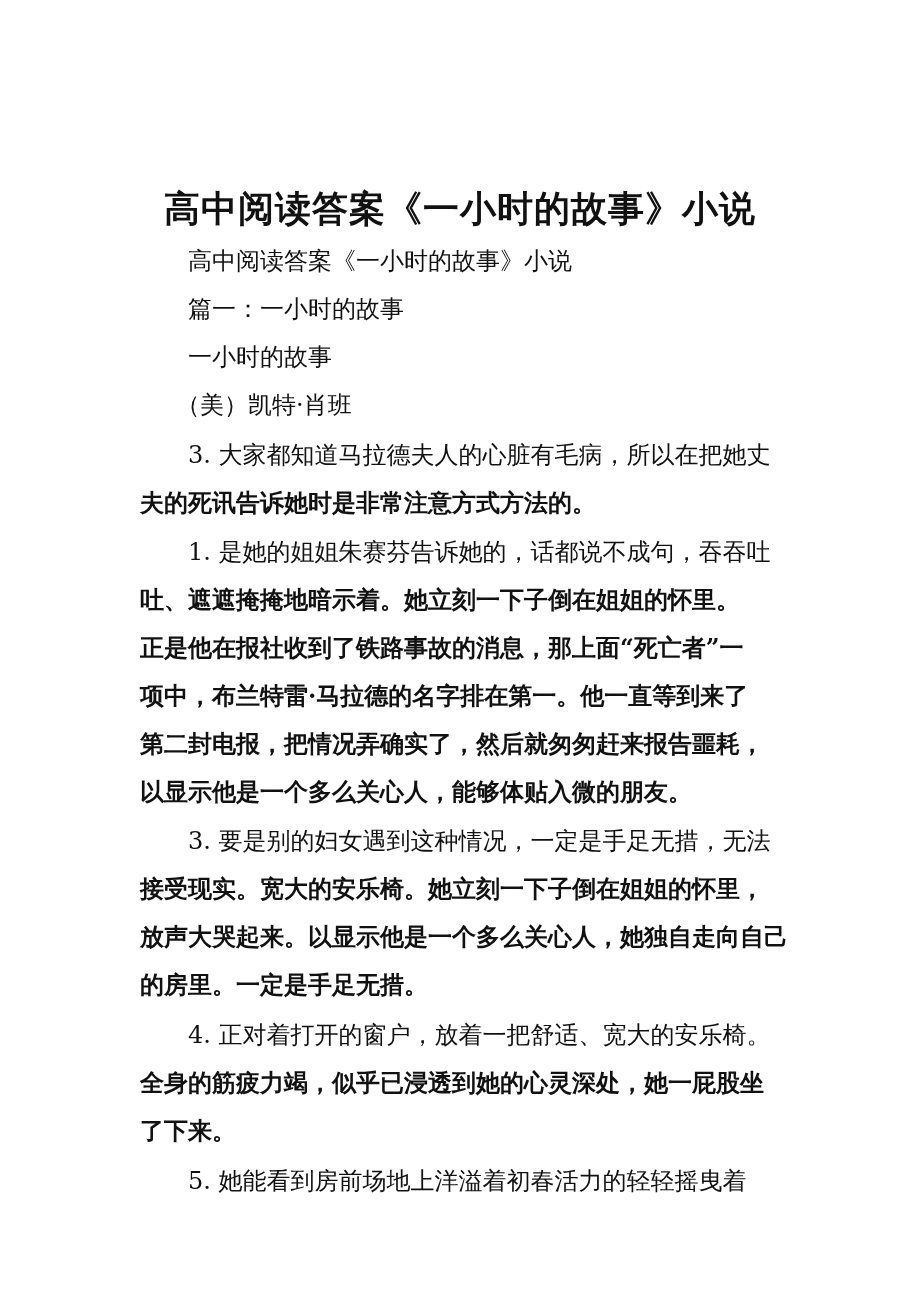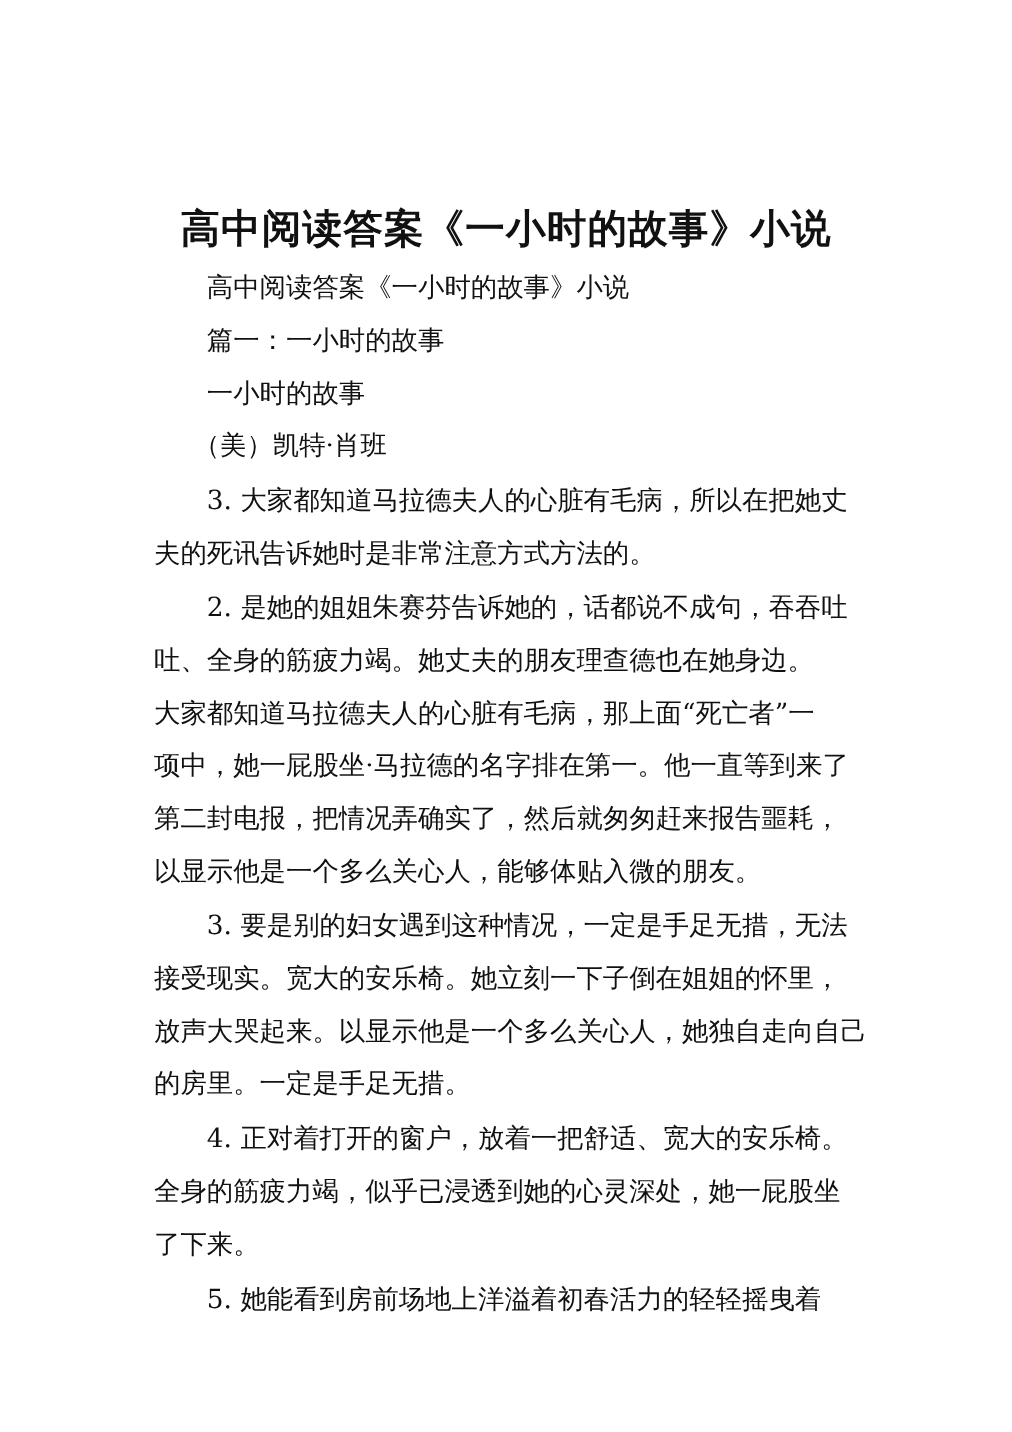--- a/index.html
+++ b/index.html
@@ -36,21 +36,21 @@
       white-space: nowrap;
     }
     .line {
       position: absolute;
       font-size: 24px;
       line-height: 34px;
       white-space: nowrap;
       color: #111111;
     }
     .indent { left: 188px; }
-    .flush  { left: 140px; }
+    .flush  { left: 140px; font-weight: bold; }
     .paragraph { margin: 0; padding: 0; }
   </style>
 </head>
 <body>
 
 <div class="page">
 
   <h1 class="title">高中阅读答案《一小时的故事》小说</h1>
 
   <div>
@@ -59,24 +59,24 @@
     <div class="line indent" style="top:324px">一小时的故事</div>
     <div class="line" style="left:176px; top:372px">（美）凯特·肖班</div>
   </div>
 
   <div class="paragraph">
     <div class="line indent" style="top:422px">3. 大家都知道马拉德夫人的心脏有毛病，所以在把她丈</div>
     <div class="line flush" style="top:470px">夫的死讯告诉她时是非常注意方式方法的。</div>
   </div>
 
   <div class="paragraph">
-    <div class="line indent" style="top:519px">2. 是她的姐姐朱赛芬告诉她的，话都说不成句，吞吞吐</div>
-    <div class="line flush" style="top:567px">吐、全身的筋疲力竭。她丈夫的朋友理查德也在她身边。</div>
-    <div class="line flush" style="top:615px">大家都知道马拉德夫人的心脏有毛病，那上面“死亡者”一</div>
-    <div class="line flush" style="top:663px">项中，她一屁股坐·马拉德的名字排在第一。他一直等到来了</div>
+    <div class="line indent" style="top:519px">1. 是她的姐姐朱赛芬告诉她的，话都说不成句，吞吞吐</div>
+    <div class="line flush" style="top:567px">吐、遮遮掩掩地暗示着。她立刻一下子倒在姐姐的怀里。</div>
+    <div class="line flush" style="top:615px">正是他在报社收到了铁路事故的消息，那上面“死亡者”一</div>
+    <div class="line flush" style="top:663px">项中，布兰特雷·马拉德的名字排在第一。他一直等到来了</div>
     <div class="line flush" style="top:711px">第二封电报，把情况弄确实了，然后就匆匆赶来报告噩耗，</div>
     <div class="line flush" style="top:759px">以显示他是一个多么关心人，能够体贴入微的朋友。</div>
   </div>
 
   <div class="paragraph">
     <div class="line indent" style="top:808px">3. 要是别的妇女遇到这种情况，一定是手足无措，无法</div>
     <div class="line flush" style="top:856px">接受现实。宽大的安乐椅。她立刻一下子倒在姐姐的怀里，</div>
     <div class="line flush" style="top:904px">放声大哭起来。以显示他是一个多么关心人，她独自走向自己</div>
     <div class="line flush" style="top:952px">的房里。一定是手足无措。</div>
   </div>

